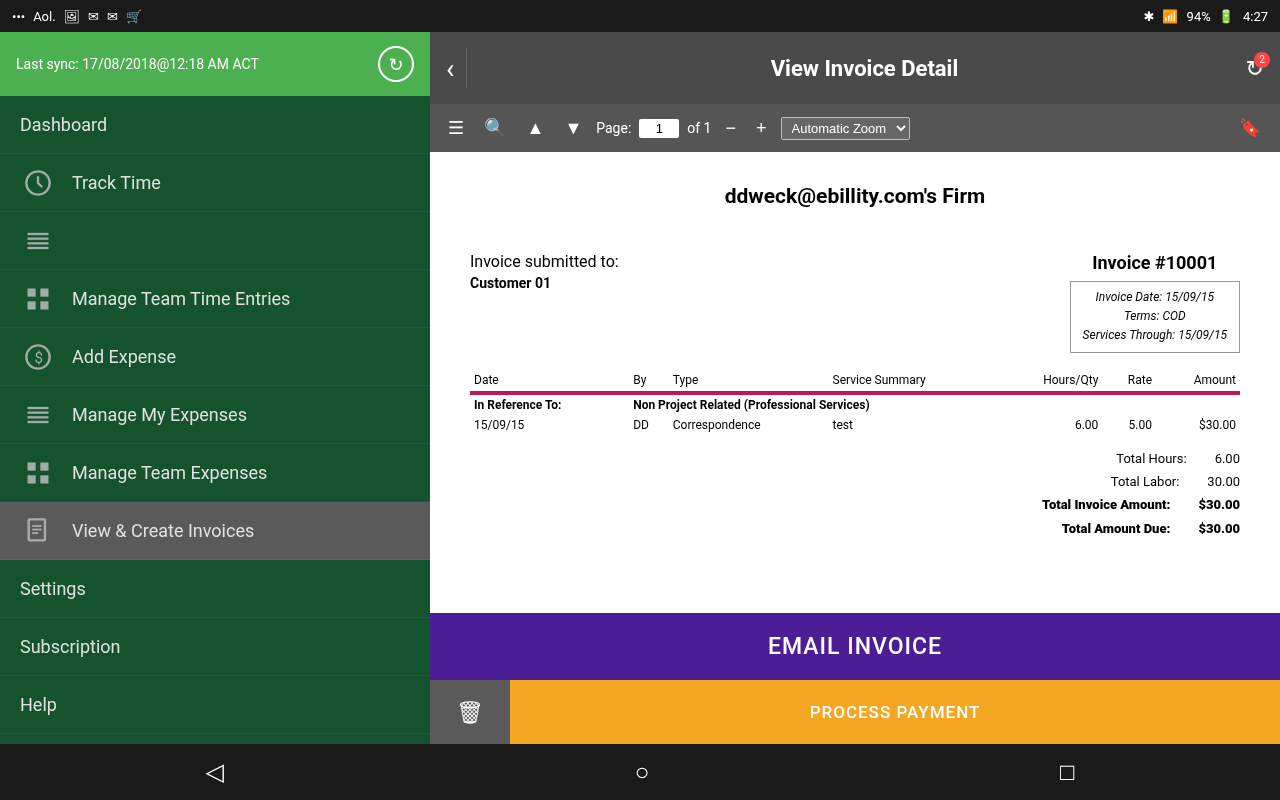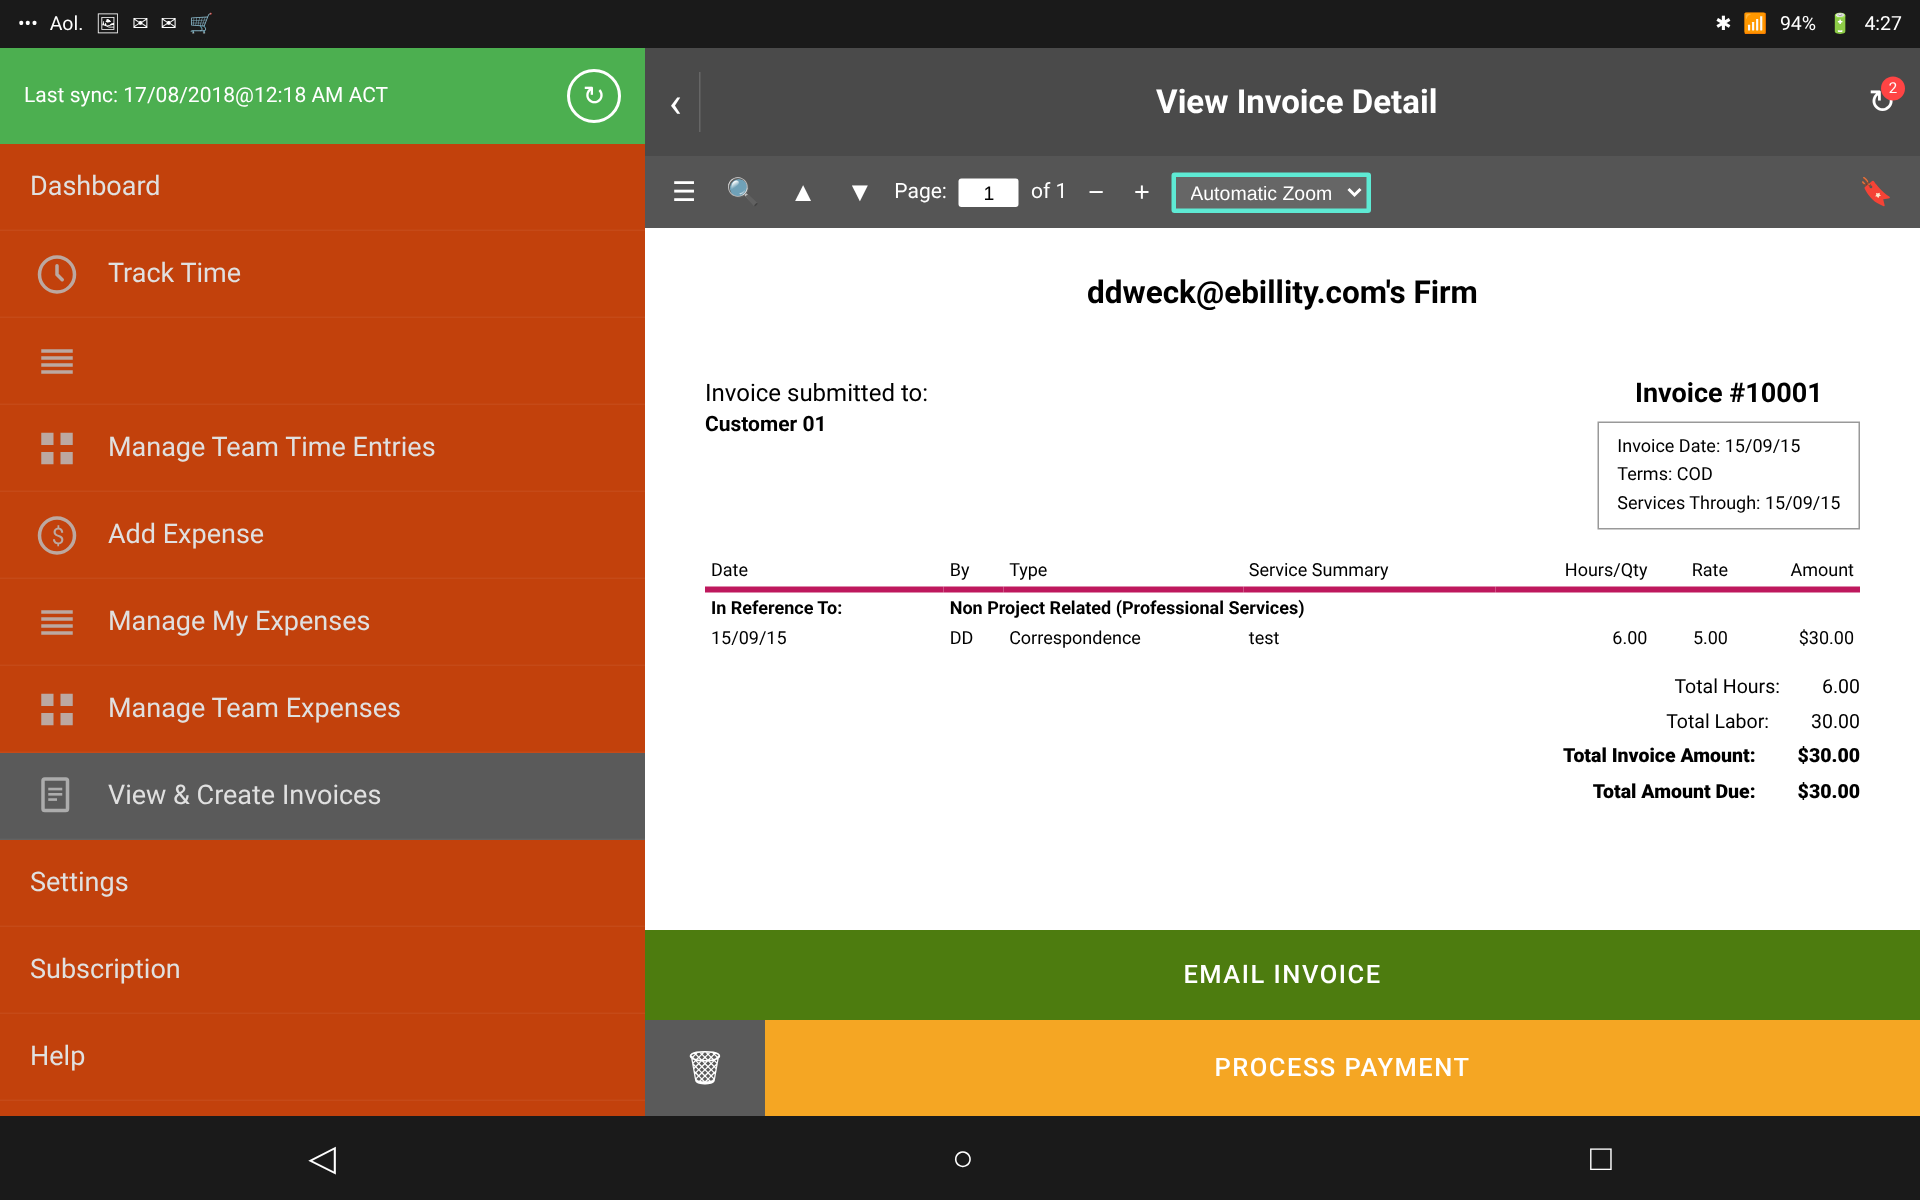--- a/index.html
+++ b/index.html
@@ -10,21 +10,21 @@
       position: absolute; top: 0; left: 0; right: 0; height: 32px;
       background: #1a1a1a; display: flex; align-items: center; justify-content: space-between;
       padding: 0 12px; color: white; font-size: 13px;
     }
     .status-left { display: flex; gap: 8px; align-items: center; }
     .status-right { display: flex; gap: 8px; align-items: center; font-size: 13px; }
 
     
     .sidebar {
       position: absolute; top: 32px; left: 0; width: 430px; bottom: 56px;
-      background: #c2410c; color: white; overflow-y: auto;
+      background: #14532d; color: white; overflow-y: auto;
     }
     .sidebar-sync-bar {
       background: #4caf50; display: flex; align-items: center; justify-content: space-between;
       padding: 0 16px; height: 64px; font-size: 14px; color: white;
     }
     .sync-refresh { width: 36px; height: 36px; border-radius: 50%; border: 2px solid white; display: flex; align-items: center; justify-content: center; font-size: 18px; cursor: pointer; }
     .sidebar-item {
       display: flex; align-items: center; padding: 16px 20px; height: 58px; cursor: pointer;
       border-bottom: 1px solid rgba(255,255,255,0.05); font-size: 18px; color: #e0e0e0;
     }
@@ -57,50 +57,51 @@
     .pdf-toolbar {
       background: #555; height: 48px; display: flex; align-items: center;
       padding: 0 12px; gap: 8px; color: white; font-size: 14px;
     }
     .pdf-btn { background: none; border: none; color: white; font-size: 18px; cursor: pointer; padding: 4px 6px; }
     .pdf-page-input {
       width: 40px; text-align: center; background: white; color: black;
       border: none; border-radius: 2px; padding: 2px 4px; font-size: 13px;
     }
     .pdf-zoom-select {
-      background: #666; color: white; border: 3px solid #5eead4; padding: 2px 6px;
+      background: #666; color: white; border: 1px solid #5eead4; padding: 2px 6px;
       font-size: 13px; border-radius: 2px; cursor: pointer;
     }
     .pdf-spacer { flex: 1; }
 
     
     .invoice-area {
       flex: 1; overflow-y: auto; background: white; margin: 0;
       padding: 32px 40px;
     }
     .invoice-firm-name { text-align: center; font-size: 21px; font-weight: bold; margin-bottom: 24px; }
     .invoice-header { display: flex; justify-content: space-between; align-items: flex-start; margin-bottom: 16px; margin-top: 44px; }
     .invoice-to-customer { font-weight: bold; font-size: 14px; margin-top: 4px; }
     .invoice-num { font-size: 18px; font-weight: bold; text-align: center; }
     .invoice-details-box {
-      border: 1px solid #999; padding: 6px 12px; font-size: 12px; margin-top: 8px;
+      border: 1px solid #999; padding: 6px 12px; font-size: 12px; text-align: center; margin-top: 8px;
       line-height: 1.6;
+      font-style: italic;
     }
     .invoice-table { width: 100%; border-collapse: collapse; margin-top: 16px; font-size: 12px; }
     .invoice-table th { border-bottom: 4px solid #be185d; padding: 4px 4px; text-align: left; font-weight: normal; font-size: 12px; }
     .invoice-table td { padding: 3px 4px; }
     .invoice-table .ref-row td { font-weight: bold; }
     .invoice-summary { margin-top: 12px; text-align: right; font-size: 13px; line-height: 1.8; }
     .invoice-summary .bold { font-weight: bold; }
     .summary-line { display: flex; justify-content: flex-end; gap: 28px; }
 
     
     .email-btn {
-      background: #4d7c0f; color: white; text-align: center; padding: 20px;
-      font-size: 17px; letter-spacing: 1px; cursor: pointer; font-weight: 500;
+      background: #4c1d95; color: white; text-align: center; padding: 20px;
+      font-size: 23px; letter-spacing: 1px; cursor: pointer; font-weight: 500;
     }
     .bottom-actions { display: flex; height: 64px; }
     .delete-btn {
       background: #5a5a5a; color: white; width: 80px; display: flex;
       align-items: center; justify-content: center; cursor: pointer; font-size: 22px;
     }
     .process-btn {
       flex: 1; background: #f5a623; color: white; display: flex;
       align-items: center; justify-content: center; font-size: 17px;
       letter-spacing: 1px; cursor: pointer; font-weight: 500;

